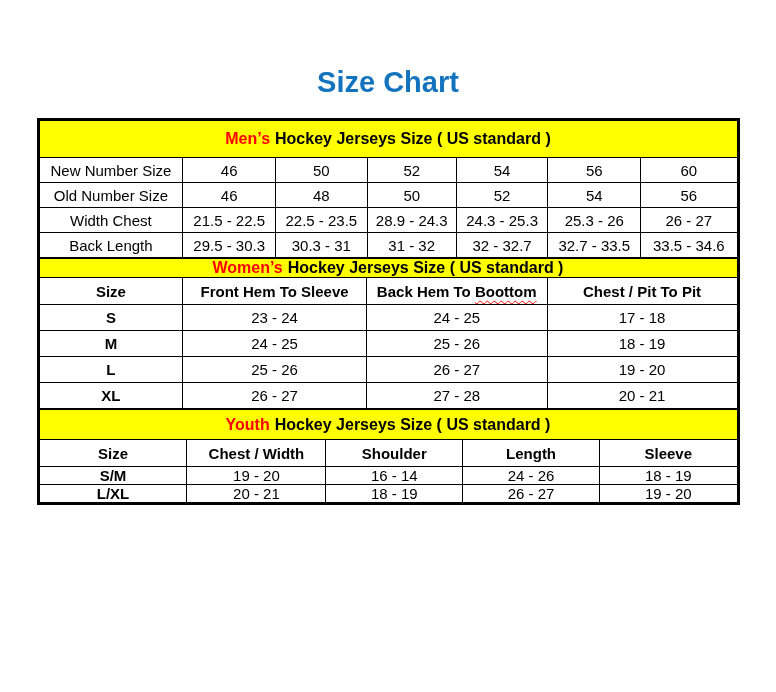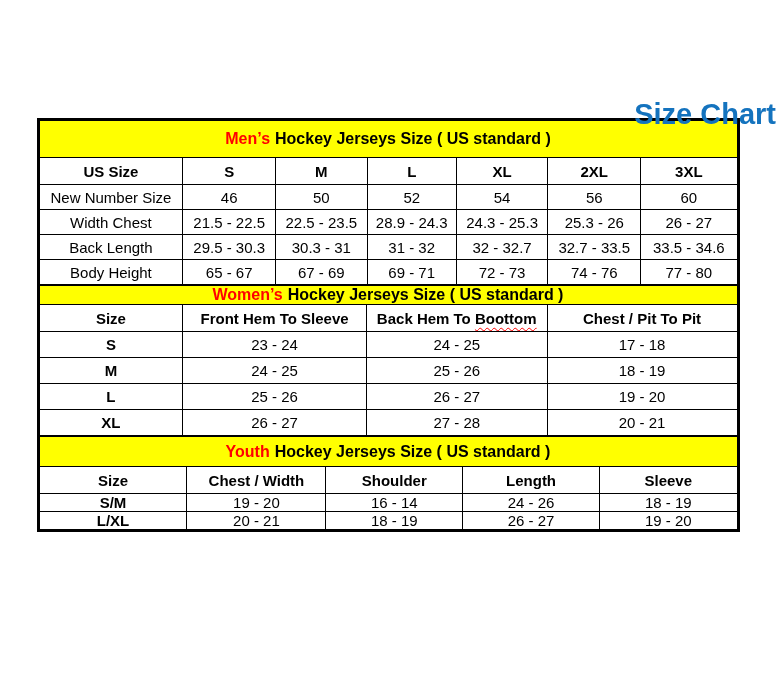--- a/index.html
+++ b/index.html
@@ -13,23 +13,23 @@
   body {
     width: 776px;
     height: 692px;
     background: #ffffff;
     font-family: "Liberation Sans", sans-serif;
     color: #000000;
     overflow: hidden;
   }
   .title {
     margin: 0;
-    padding-top: 94px;
+    padding-top: 62px;
     height: 102px;
-    text-align: right;
+    text-align: center;
     font-size: 29px;
     line-height: 40px;
     font-weight: 700;
     color: var(--title-blue, #1473BE);
   }
   .chart {
     width: 703px;
     margin: 16px auto 0 auto;
     border: 2px solid var(--border-color, #000);
   }
@@ -83,64 +83,55 @@
           <col style="width: 13.1%;">
           <col style="width: 12.8%;">
           <col style="width: 13.1%;">
           <col style="width: 13.3%;">
           <col style="width: 13.8%;">
         </colgroup>
         <tbody>
           <tr class="band">
             <td colspan="7"><span class="accent">Men’s</span><span>Hockey Jerseys Size ( US standard )</span></td>
           </tr>
-          <tr class="head">
-            <th>US Size</th>
-            <th>S</th>
-            <th>M</th>
-            <th>L</th>
-            <th>XL</th>
-            <th>2XL</th>
-            <th>3XL</th>
-          </tr>
           <tr class="data">
             <td class="label">New Number Size</td>
             <td>46</td>
             <td>50</td>
             <td>52</td>
             <td>54</td>
             <td>56</td>
             <td>60</td>
           </tr>
           <tr class="data">
+            <td class="label">Old Number Size</td>
+            <td>46</td>
+            <td>48</td>
+            <td>50</td>
+            <td>52</td>
+            <td>54</td>
+            <td>56</td>
+          </tr>
+          <tr class="data">
             <td class="label">Width Chest</td>
             <td>21.5 - 22.5</td>
             <td>22.5 - 23.5</td>
             <td>28.9 - 24.3</td>
             <td>24.3 - 25.3</td>
             <td>25.3 - 26</td>
             <td>26 - 27</td>
           </tr>
           <tr class="data">
             <td class="label">Back Length</td>
             <td>29.5 - 30.3</td>
             <td>30.3 - 31</td>
             <td>31 - 32</td>
             <td>32 - 32.7</td>
             <td>32.7 - 33.5</td>
             <td>33.5 - 34.6</td>
-          </tr>
-          <tr class="data">
-            <td class="label">Body Height</td>
-            <td>65 - 67</td>
-            <td>67 - 69</td>
-            <td>69 - 71</td>
-            <td>72 - 73</td>
-            <td>74 - 76</td>
-            <td>77 - 80</td>
           </tr>
         </tbody>
       </table>
     </div>
   <div>
       <table class="sec sec-1">
         <colgroup>
           <col style="width: 20.6%;">
           <col style="width: 26.3%;">
           <col style="width: 25.9%;">

